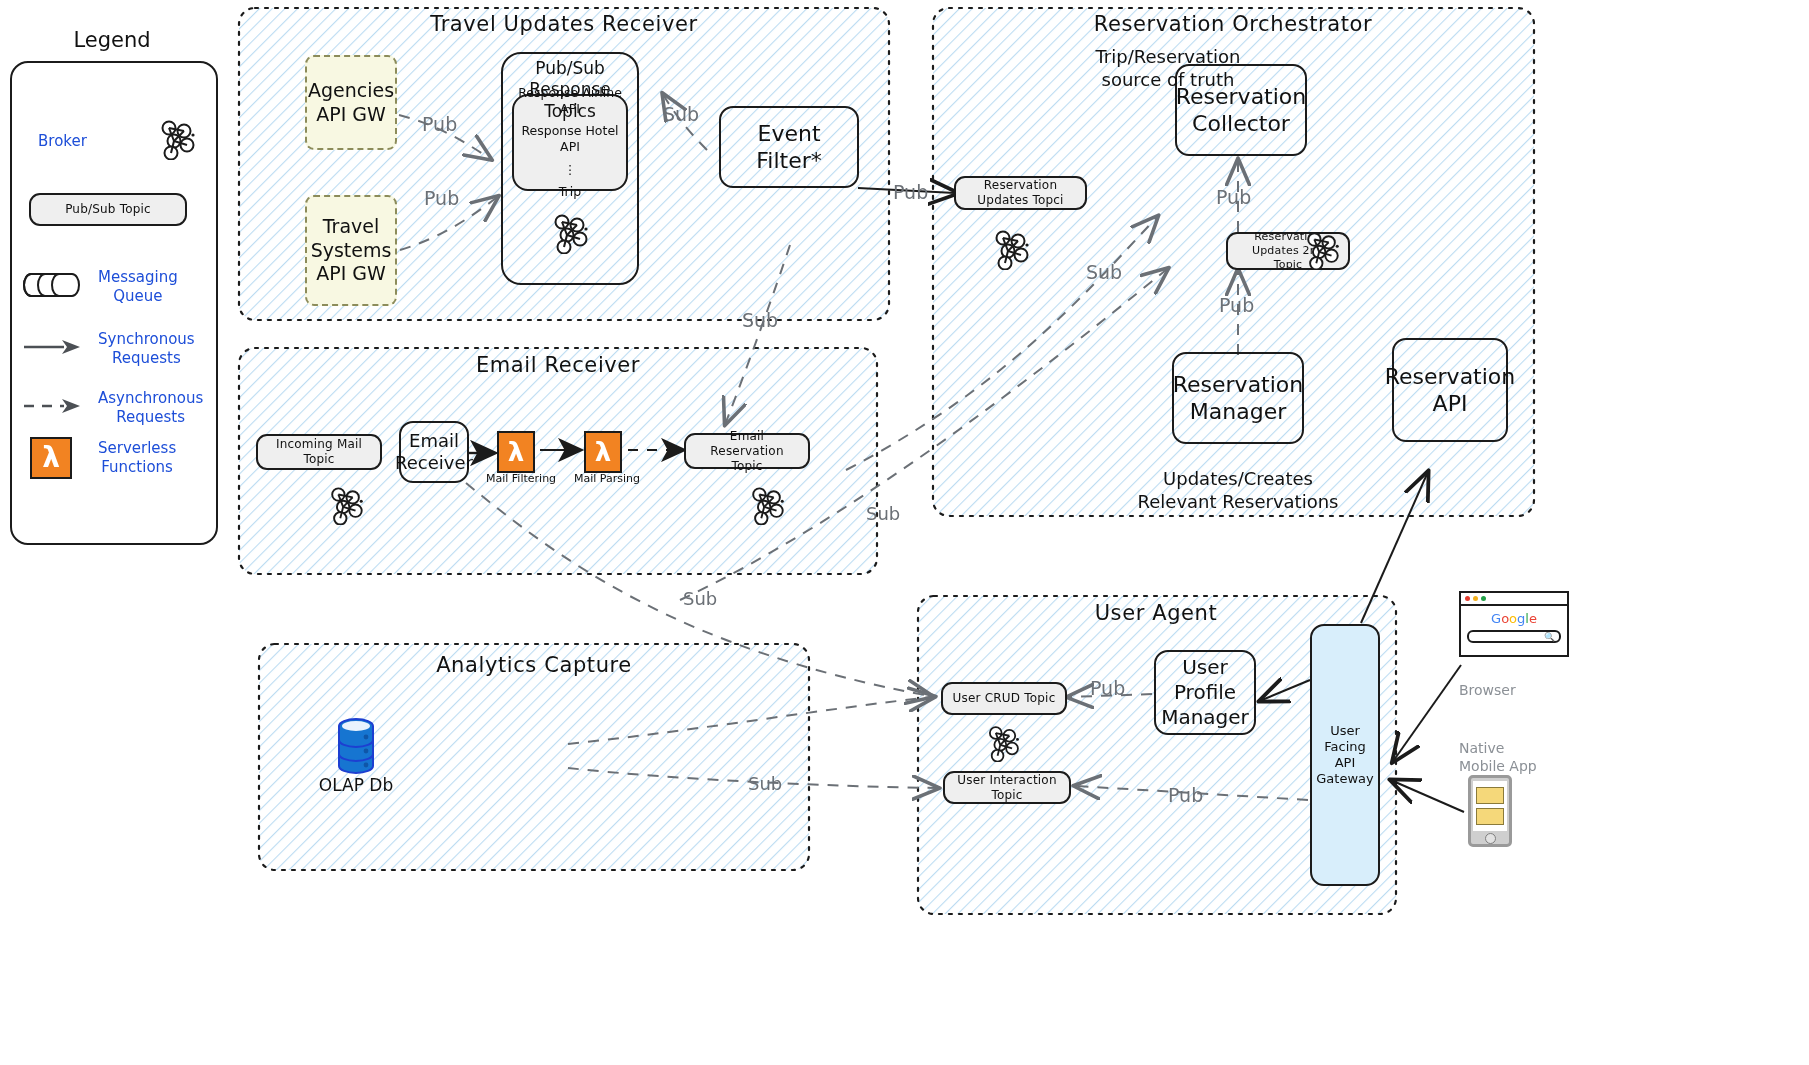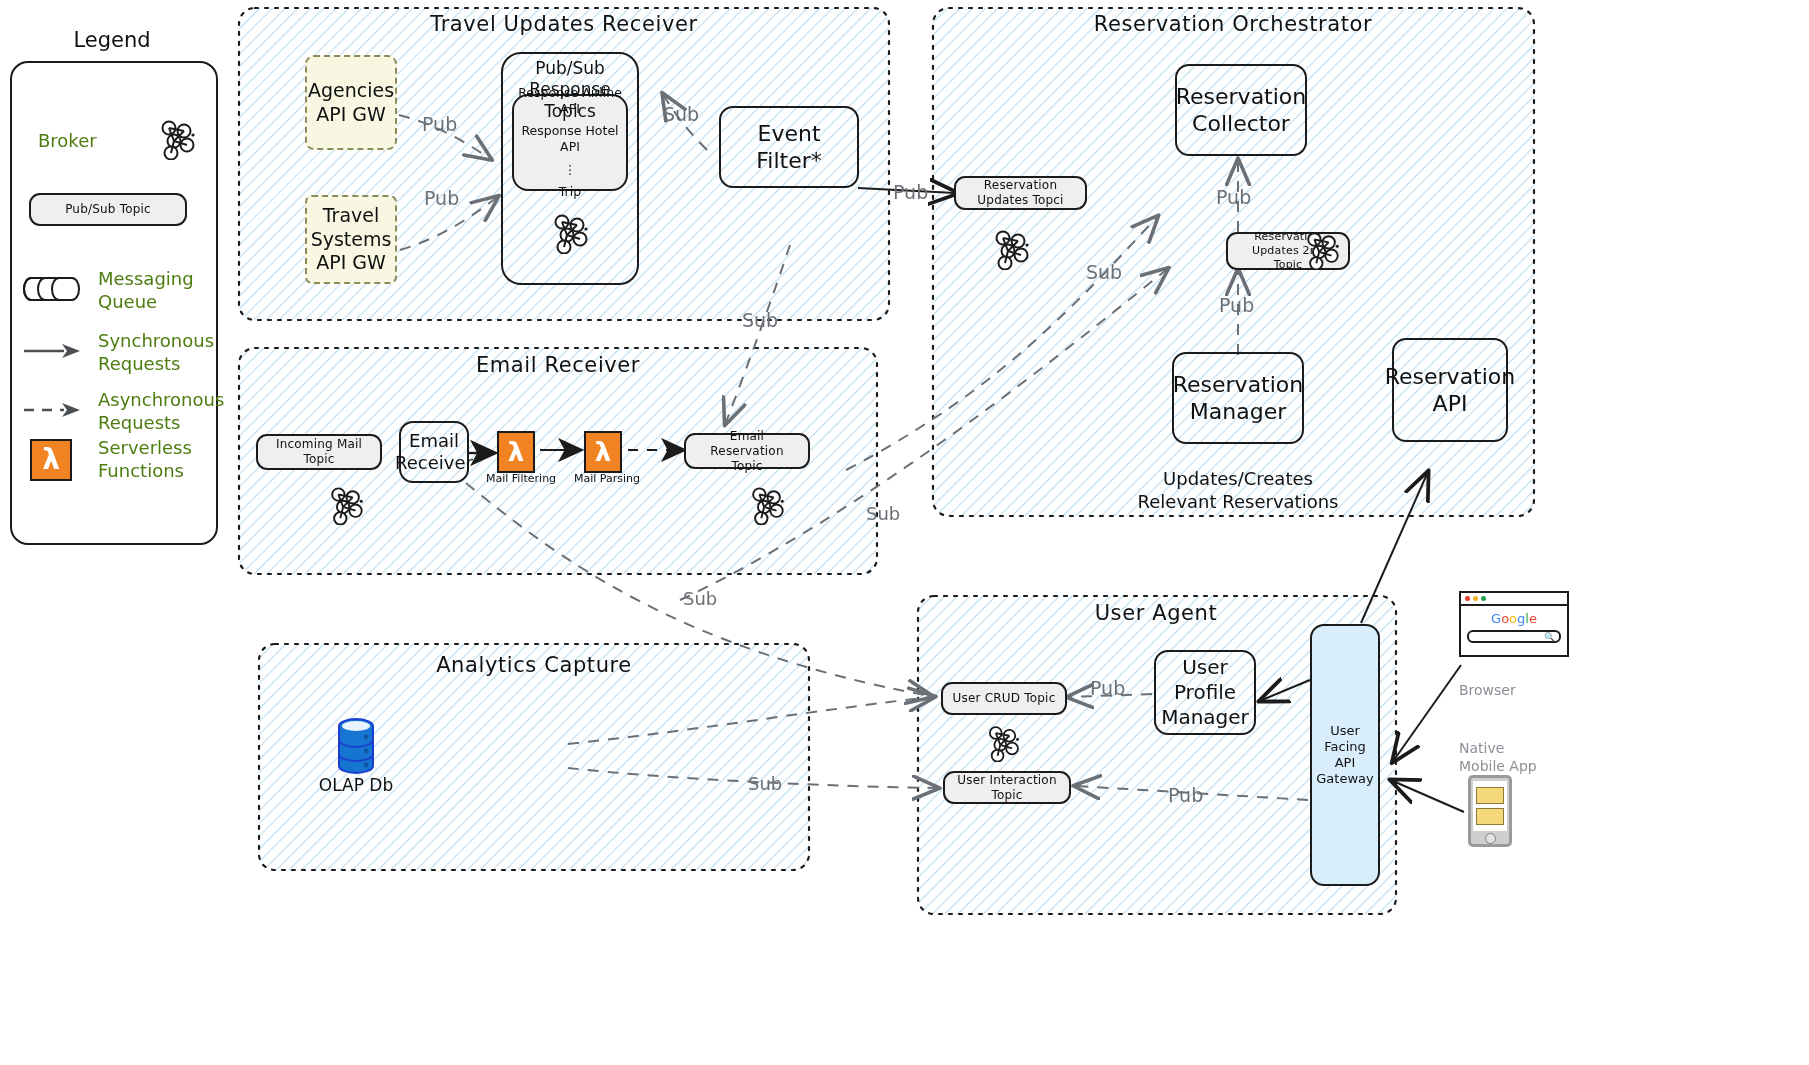--- a/index.html
+++ b/index.html
@@ -64,21 +64,21 @@
   
   #legend-card{
     position:absolute;left:10px;top:61px;width:204px;height:480px;z-index:4;
     border:2px solid #1b1b1b;border-radius:18px;background:#fff;
   }
   .legend-title{
     position:absolute;left:112px;top:28px;transform:translateX(-50%);
     font-size:21px;z-index:5;
   }
   .legend-row{position:absolute;z-index:5;display:flex;align-items:center;}
-  .legend-text{font-size:18px;color:#4d7c0f;line-height:1.25;white-space:pre-line;}
+  .legend-text{font-size:15px;color:#1d4ed8;line-height:1.25;white-space:pre-line;text-align:center;}
 
   .lambda{
     width:38px;height:38px;background:#f28322;border:2px solid #1b1b1b;
     display:flex;align-items:center;justify-content:center;
     color:#fff;font-size:28px;line-height:1;font-weight:bold;
   }
   .lambda.sm{width:34px;height:38px;font-size:26px;}
   .fn-caption{
     position:absolute;z-index:5;font-size:11px;color:#111;white-space:nowrap;
   }
@@ -257,21 +257,21 @@
     <span class="lambda">λ</span>
     <span class="legend-text" style="margin-left:26px;">Serverless
 Functions</span>
   </div>
 
   <div class="group-title" style="left:564px;top:12px;">Travel Updates Receiver</div>
 
   <div class="box gw" style="left:305px;top:55px;width:92px;height:95px;flex-direction:column;white-space:pre-line;">Agencies
 API GW</div>
 
-  <div class="box gw" style="left:305px;top:195px;width:92px;height:89px;flex-direction:column;white-space:pre-line;border-radius:7px;">Travel
+  <div class="box gw" style="left:305px;top:195px;width:92px;height:111px;flex-direction:column;white-space:pre-line;">Travel
 Systems
 API GW</div>
 
   <div class="box respouter" style="left:501px;top:52px;width:138px;height:233px;"></div>
   <div class="label" style="left:501px;top:58px;width:138px;font-size:17px;">Pub/Sub
 Response Topics</div>
   <div class="box respinner" style="left:512px;top:94px;width:116px;height:97px;">
     <span>Response Airline API</span>
     <span>Response Hotel API</span>
     <span>⋮</span>
@@ -385,20 +385,22 @@
     </svg>
   </div>
   <div class="label" style="left:306px;top:775px;width:100px;font-size:17px;">OLAP Db</div>
 
 
   <div class="edgelabel sm" style="left:683px;top:588px;">Sub</div>
   <div class="edgelabel sm" style="left:748px;top:773px;">Sub</div>
 
   <div class="group-title" style="left:1233px;top:12px;">Reservation Orchestrator</div>
 
+  <div class="label" style="left:1043px;top:46px;width:250px;">Trip/Reservation
+source of truth</div>
 
   <div class="box svcbox" style="left:1175px;top:64px;width:132px;height:92px;white-space:pre-line;">Reservation
 Collector</div>
 
   <div class="box topic" style="left:954px;top:176px;width:133px;height:34px;">Reservation Updates Topci</div>
 
   <div class="box topic small" style="left:1226px;top:232px;width:124px;height:38px;white-space:pre-line;">Reservation Updates 2nd
 Topic</div>
 
   <div class="box svcbox" style="left:1172px;top:352px;width:132px;height:92px;white-space:pre-line;">Reservation

